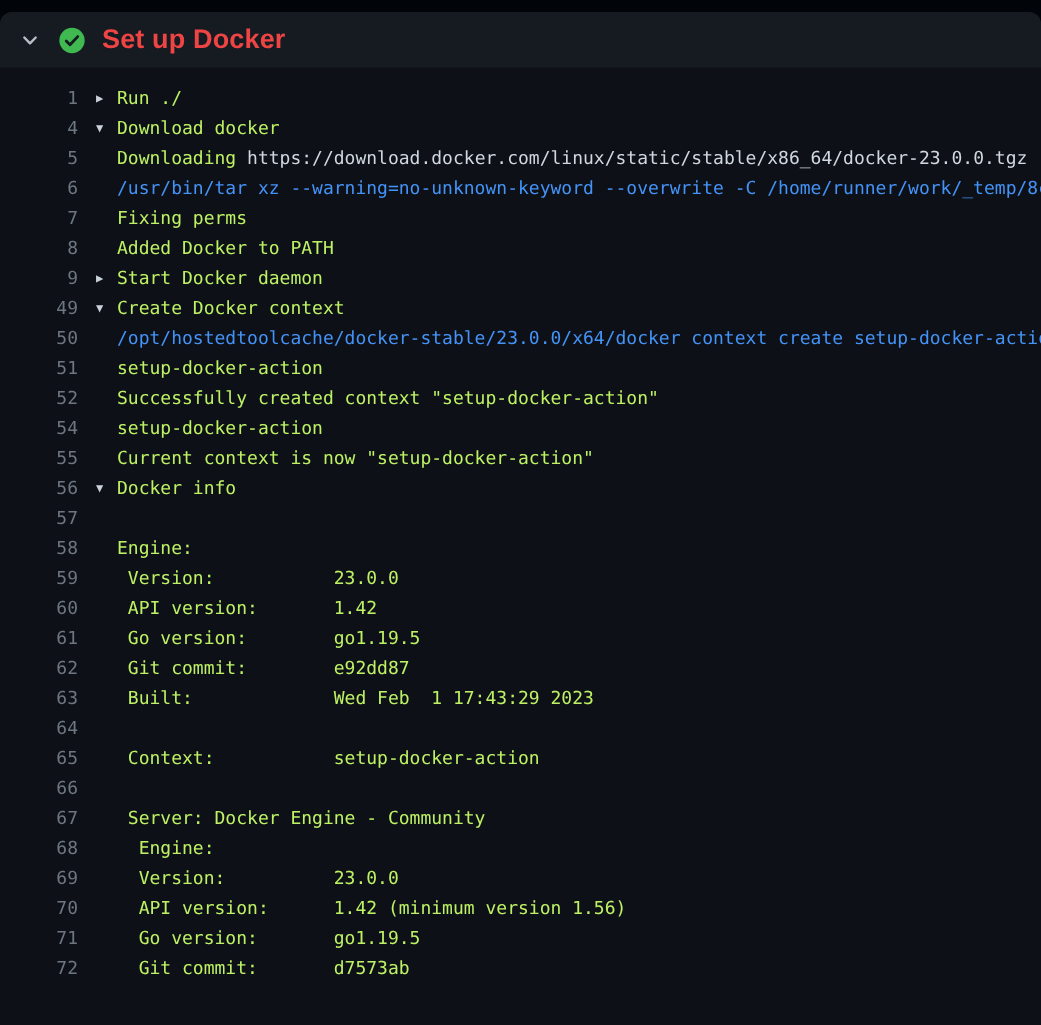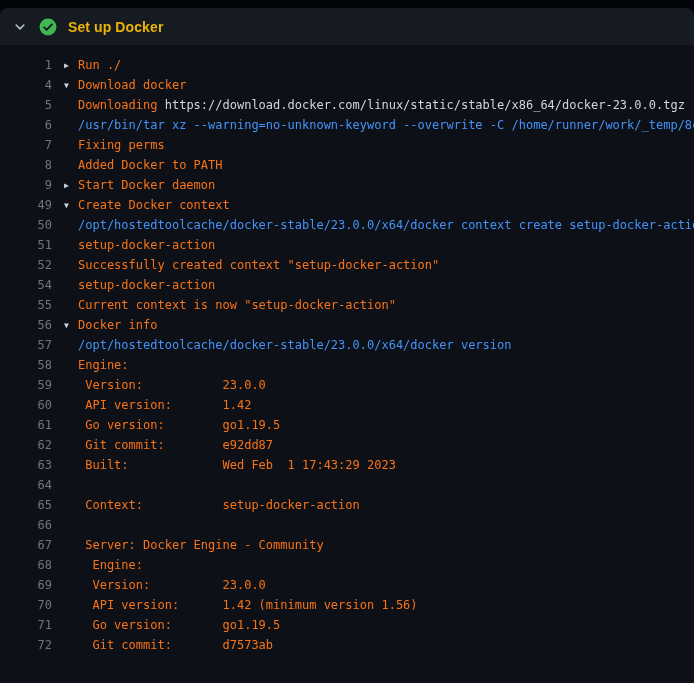--- a/index.html
+++ b/index.html
@@ -27,22 +27,22 @@
     background: #161b22;
     display: flex;
     align-items: center;
     padding: 0 12px;
     gap: 11px;
     cursor: pointer;
   }
   .chev { display: flex; align-items: center; }
   .status { display: flex; align-items: center; }
   .step-title {
-    color: #eab308;
-    font-size: 14px;
+    color: #ef4444;
+    font-size: 18px;
     font-weight: 600;
     letter-spacing: 0.1px;
   }
   .log-body {
     flex: 1;
     padding-top: 10px;
     overflow: hidden;
     font-family: "DejaVu Sans Mono", "Liberation Mono", monospace;
     font-size: 12px;
   }
@@ -67,21 +67,21 @@
     white-space: pre;
     overflow: hidden;
   }
   .arrow {
     display: inline-block;
     width: 14px;
     font-size: 8px;
     color: #c9d1d9;
     vertical-align: 1px;
   }
-  .seg-plain { color: #f97316; }
+  .seg-plain { color: #bef264; }
   .seg-command { color: #4493f8; }
   .seg-link { color: #d0d7de; cursor: pointer; }
   .row.group { cursor: pointer; }
 </style>
 </head>
 <body>
 
 <div class="log-card">
   <div class="step-header">
     <span class="chev">
@@ -106,21 +106,21 @@
         <div class="row"><div class="num">7</div><div class="content"><span class="arrow"></span><span class="seg-plain">Fixing perms</span></div></div>
         <div class="row"><div class="num">8</div><div class="content"><span class="arrow"></span><span class="seg-plain">Added Docker to PATH</span></div></div>
         <div class="row group"><div class="num">9</div><div class="content"><span class="arrow">▶</span><span class="seg-plain">Start Docker daemon</span></div></div>
         <div class="row group"><div class="num">49</div><div class="content"><span class="arrow">▼</span><span class="seg-plain">Create Docker context</span></div></div>
         <div class="row"><div class="num">50</div><div class="content"><span class="arrow"></span><span class="seg-command">/opt/hostedtoolcache/docker-stable/23.0.0/x64/docker context create setup-docker-action</span></div></div>
         <div class="row"><div class="num">51</div><div class="content"><span class="arrow"></span><span class="seg-plain">setup-docker-action</span></div></div>
         <div class="row"><div class="num">52</div><div class="content"><span class="arrow"></span><span class="seg-plain">Successfully created context "setup-docker-action"</span></div></div>
         <div class="row"><div class="num">54</div><div class="content"><span class="arrow"></span><span class="seg-plain">setup-docker-action</span></div></div>
         <div class="row"><div class="num">55</div><div class="content"><span class="arrow"></span><span class="seg-plain">Current context is now "setup-docker-action"</span></div></div>
         <div class="row group"><div class="num">56</div><div class="content"><span class="arrow">▼</span><span class="seg-plain">Docker info</span></div></div>
-        <div class="row"><div class="num">57</div><div class="content"><span class="arrow"></span><span class="seg-command">/opt/hostedtoolcache/docker-stable/23.0.0/x64/docker version</span></div></div>
+        <div class="row"><div class="num">57</div></div>
         <div class="row"><div class="num">58</div><div class="content"><span class="arrow"></span><span class="seg-plain">Engine:</span></div></div>
         <div class="row"><div class="num">59</div><div class="content"><span class="arrow"></span><span class="seg-plain"> Version:           23.0.0</span></div></div>
         <div class="row"><div class="num">60</div><div class="content"><span class="arrow"></span><span class="seg-plain"> API version:       1.42</span></div></div>
         <div class="row"><div class="num">61</div><div class="content"><span class="arrow"></span><span class="seg-plain"> Go version:        go1.19.5</span></div></div>
         <div class="row"><div class="num">62</div><div class="content"><span class="arrow"></span><span class="seg-plain"> Git commit:        e92dd87</span></div></div>
         <div class="row"><div class="num">63</div><div class="content"><span class="arrow"></span><span class="seg-plain"> Built:             Wed Feb  1 17:43:29 2023</span></div></div>
         <div class="row"><div class="num">64</div></div>
         <div class="row"><div class="num">65</div><div class="content"><span class="arrow"></span><span class="seg-plain"> Context:           setup-docker-action</span></div></div>
         <div class="row"><div class="num">66</div><div class="content"><span class="arrow"></span></div></div>
         <div class="row"><div class="num">67</div><div class="content"><span class="arrow"></span><span class="seg-plain"> Server: Docker Engine - Community</span></div></div>

